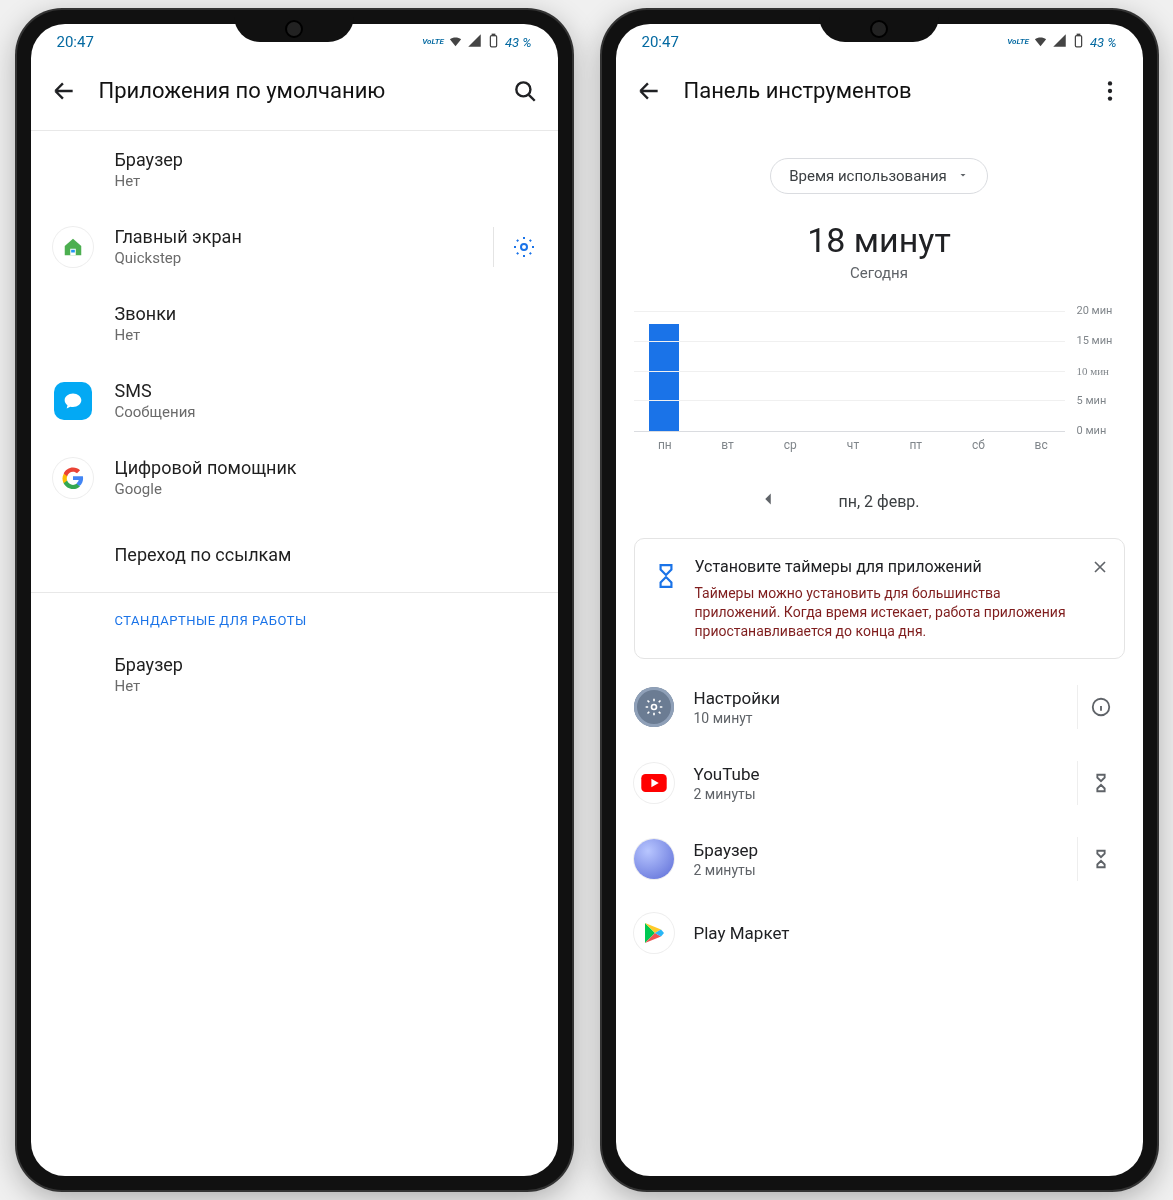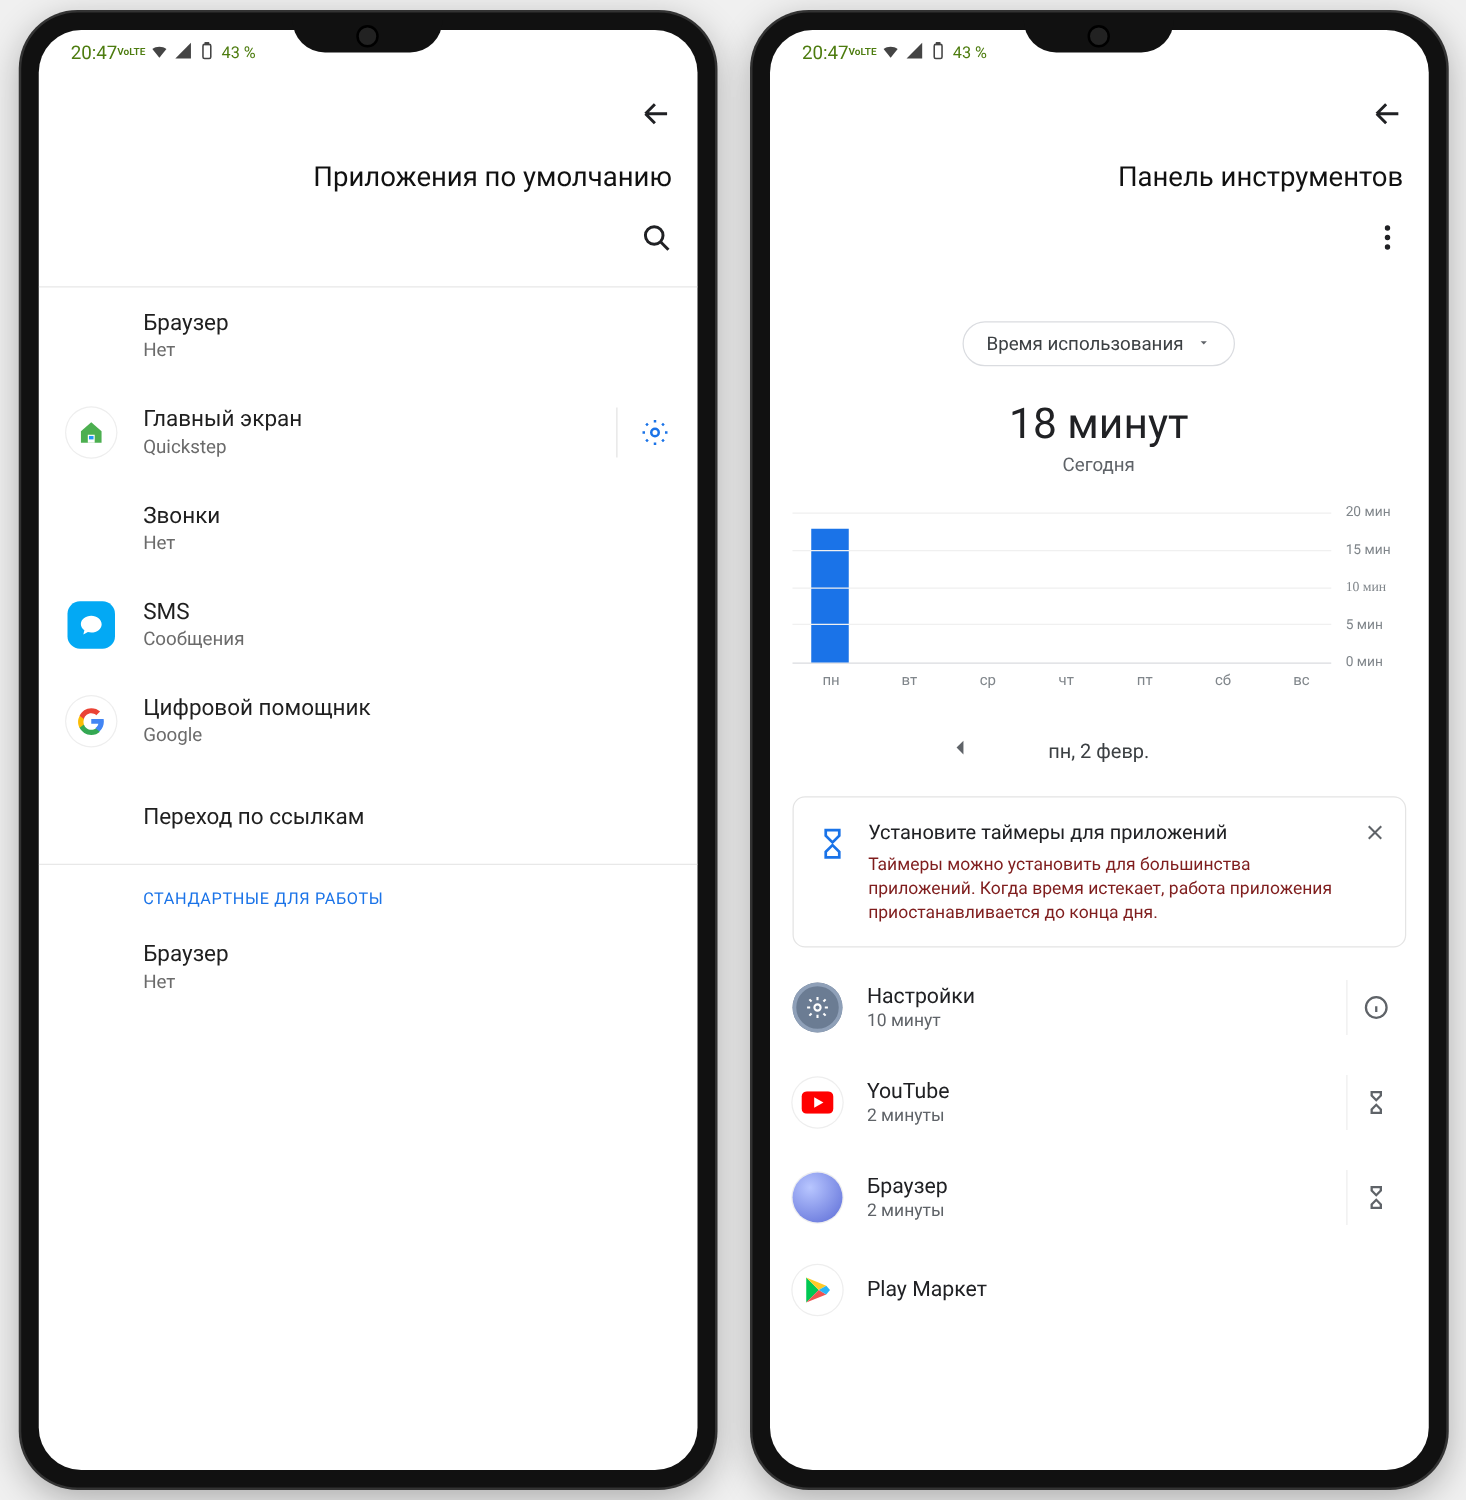--- a/index.html
+++ b/index.html
@@ -46,33 +46,33 @@
     width: 100%;
     height: 100%;
     background: #fff;
     border-radius: 34px;
     overflow: hidden;
     position: relative;
   }
   .statusbar {
     height: 36px;
     display: flex;
+    justify-content: space-between;
     align-items: center;
     padding: 0 26px 0 26px;
     font-size: 15px;
-    color: #4d7c0f;
-  }
-  .statusbar .right { display:flex; align-items:center; gap:4px; font-size:13px; }
+    color: #0369a1;
+  }
+  .statusbar .right { display:flex; align-items:center; gap:4px; font-size:13px;font-style:italic; }
   .volte { font-size:8px; line-height:8px; font-weight:600; }
   .appbar {
     display: flex;
-    align-items: flex-end;
+    align-items: flex-start;
     gap: 22px;
     padding: 18px 20px 22px 20px;
-    flex-direction: column;
   }
   .back-arrow svg, .action-icon svg { width:26px; height:26px; }
   .appbar-title { font-size:22px; color:#111; font-weight:400; flex:1;}
   .divider { height:1px; background:#e8e8e8; }
 
   .row {
     display:flex;
     align-items:center;
     padding: 18px 22px;
     gap: 22px;

